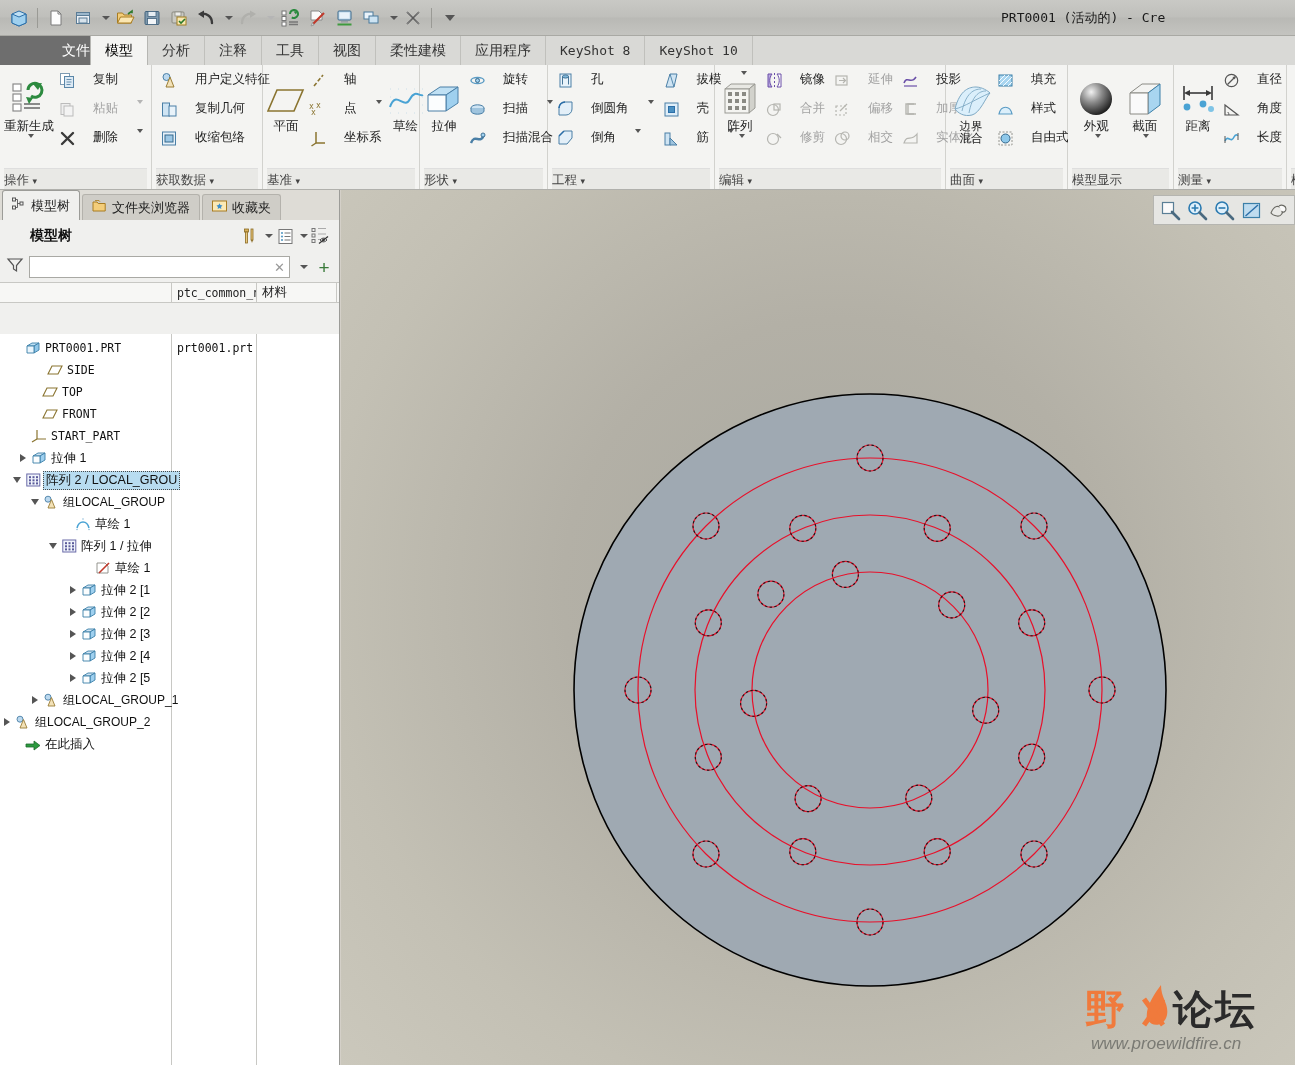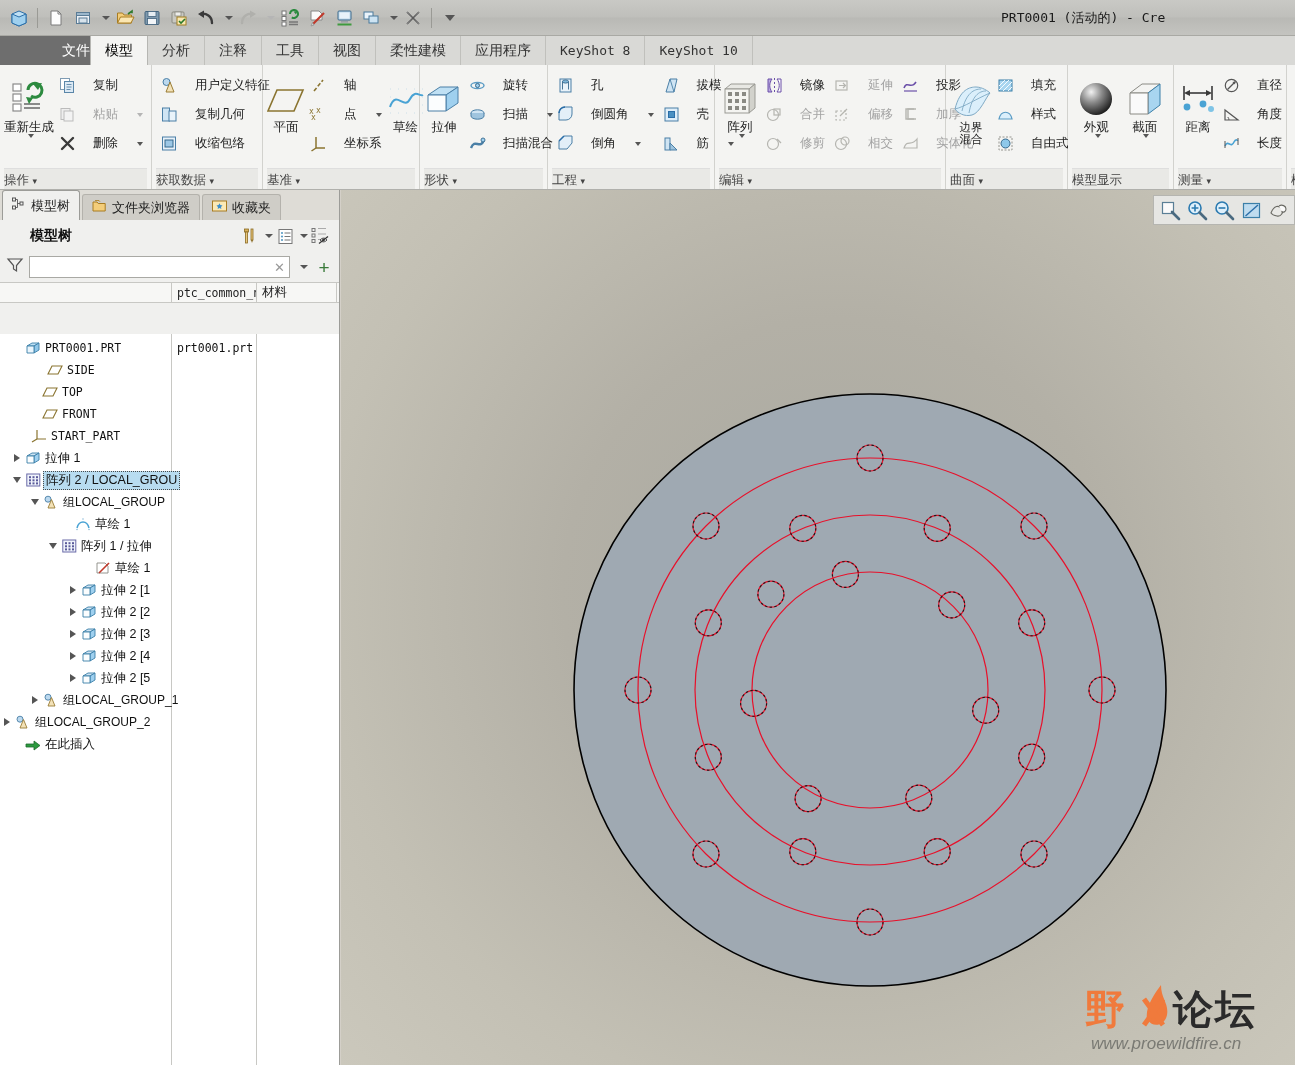--- a/index.html
+++ b/index.html
@@ -55,27 +55,27 @@
     position: relative; display: flex; flex-direction: column;
     border-right: 1px solid #d2d2ce; padding: 2px 4px 0 4px; height: 125px;
   }
   .rgroup-body { flex: 1; display: flex; align-items: flex-start; padding-top: 2px; }
   .rgroup-label {
     height: 22px; line-height: 22px; font-size: 12.5px; color: #444;
     background: #e9e9e6; border-top: 1px solid #dedede;
   }
   .bigbtn {
     width: 56px; display: flex; flex-direction: column; align-items: center; justify-content: flex-start;
-    padding-top: 6px; font-size: 12.5px; color: #222; text-align: center;
+    padding-top: 6px; font-size: 12.5px; color: #222; text-align: center; font-family: Liberation Mono, monospace;
   }
   .bigbtn .bico { height: 44px; display: flex; align-items: flex-end; justify-content: center; }
   .bigbtn .blab { margin-top: 2px; line-height: 13px; }
   .col { display: flex; flex-direction: column; justify-content: flex-start; padding-top: 2px; }
   .smbtn {
-    height: 29px; display: flex; align-items: center; gap: 16px; padding: 0 4px;
+    height: 29px; display: flex; gap: 16px; padding: 0 4px;
     font-size: 12.5px; color: #222; white-space: nowrap;
   }
   .smbtn.dim { color: #a3a3a3; }
   .smico { width: 19px; height: 19px; display: flex; align-items: center; justify-content: center; flex: 0 0 19px; }
   .caret { width: 0; height: 0; border-left: 4px solid transparent; border-right: 4px solid transparent;
            border-top: 4px solid #555; margin-left: 3px; }
   .caret.sm { border-left-width: 3.5px; border-right-width: 3.5px; border-top-width: 4px; }
   .caret.dim { border-top-color: #b5b5b5; }
 
   
@@ -973,21 +973,21 @@
         <span class="tw"></span>
         <span class="ti">
           <svg width="16" height="14" viewBox="0 0 16 14">
             <path d="M6 1 V10 H15" fill="none" stroke="#8a7430" stroke-width="1.2"></path>
             <path d="M6 10 L1 13" stroke="#8a7430" stroke-width="1.2"></path>
           </svg>
         </span>
         <span class="tl">START_PART</span>
       </div>
 
-      <div class="trow" style="padding-left:10px">
+      <div class="trow" style="padding-left:16px">
         <span class="tw">
             <span class="tri"></span>
           </span>
         <span class="ti">
           <svg width="16" height="14" viewBox="0 0 16 14">
             <polygon points="2,5 7,2 14,2 9,5" fill="#cfe4f3" stroke="#3b7fa8" stroke-width="0.9"></polygon>
             <polygon points="9,5 14,2 14,9 9,12" fill="#9fd0ef" stroke="#3b7fa8" stroke-width="0.9"></polygon>
             <polygon points="2,5 9,5 9,12 2,12" fill="#fbfdfe" stroke="#3b7fa8" stroke-width="0.9"></polygon>
           </svg>
         </span>

